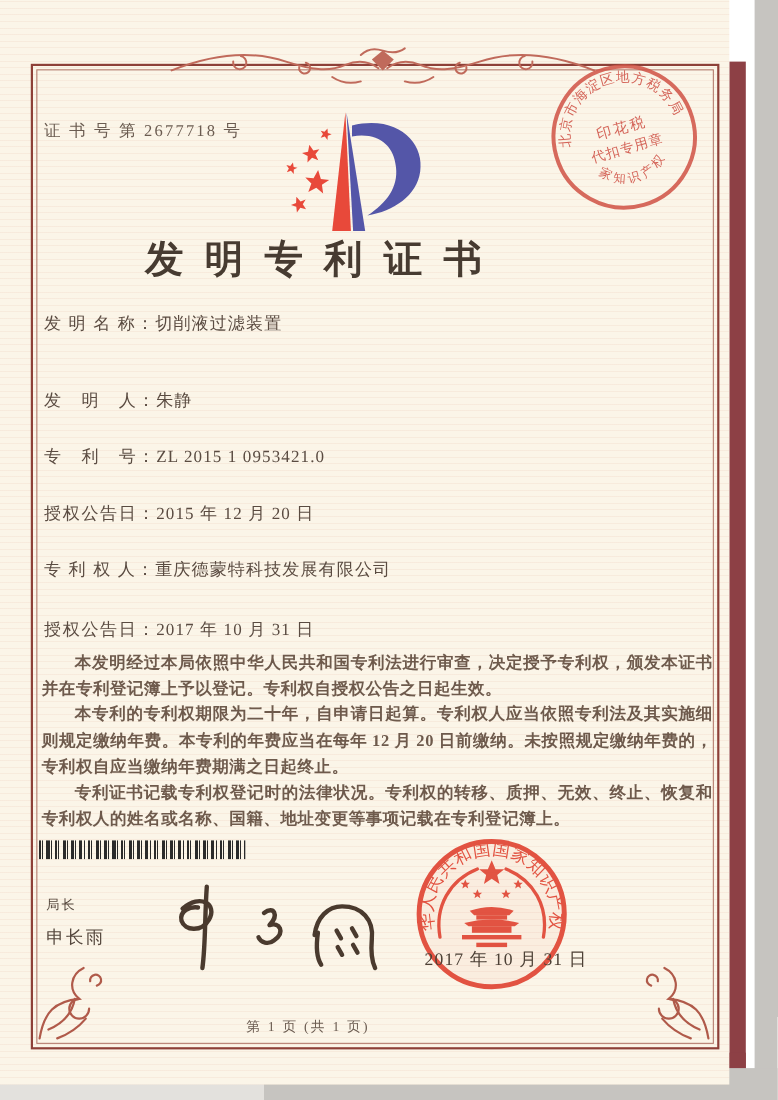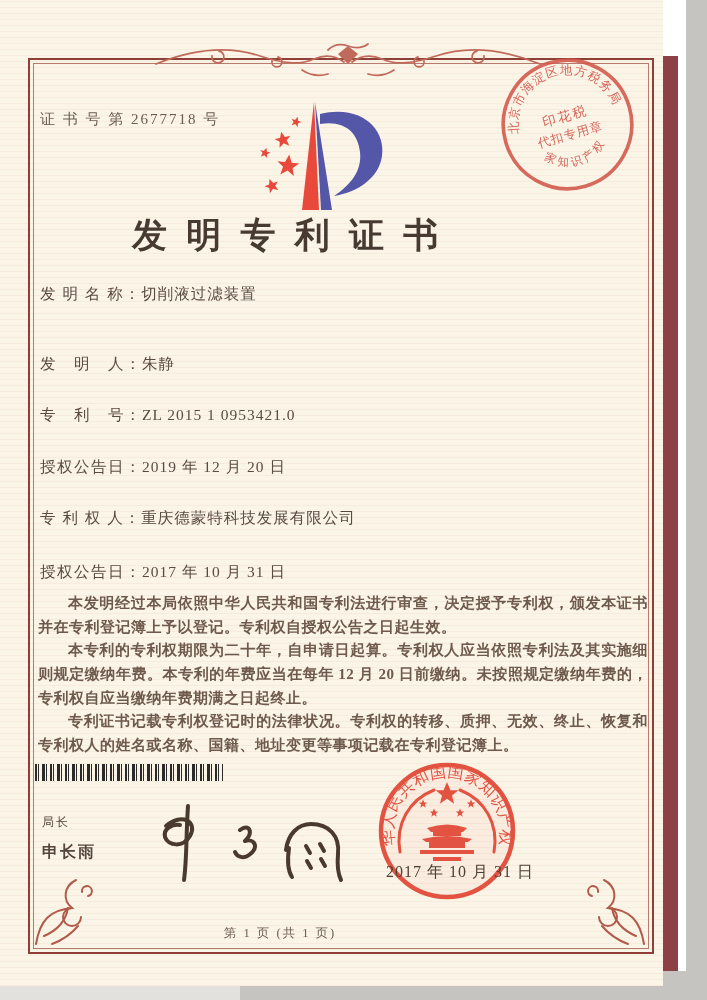--- a/index.html
+++ b/index.html
@@ -34,21 +34,21 @@
   .paras p{margin:0;text-indent:2em;letter-spacing:0.5px;}
 
   .barcode{position:absolute;left:35px;top:764px;width:188px;height:17px;
     background-image:repeating-linear-gradient(90deg,
       #2a2a2a 0px,#2a2a2a 2px,rgba(0,0,0,0) 2px,rgba(0,0,0,0) 3px,
       #2a2a2a 3px,#2a2a2a 4px,rgba(0,0,0,0) 4px,rgba(0,0,0,0) 7px,
       #2a2a2a 7px,#2a2a2a 10px,rgba(0,0,0,0) 10px,rgba(0,0,0,0) 11px,
       #2a2a2a 11px,#2a2a2a 12px,rgba(0,0,0,0) 12px,rgba(0,0,0,0) 15px);}
 
   .sig-role{position:absolute;left:42px;top:814px;font-size:12px;color:#54463c;letter-spacing:2px;}
-  .sig-name{position:absolute;left:42px;top:842px;font-size:16px;color:#54463c;letter-spacing:2px;font-weight:bold;}
+  .sig-name{position:absolute;left:42px;top:842px;font-size:16px;color:#54463c;letter-spacing:2px;}
   .signature-svg{position:absolute;left:148px;top:796px;}
 
   .tax-stamp{position:absolute;left:495px;top:52px;transform:rotate(-16deg);opacity:0.88;}
   .office-seal{position:absolute;left:372px;top:756px;opacity:0.92;}
   .seal-date{position:absolute;left:386px;top:862px;font-size:16px;color:#4d4136;letter-spacing:1px;z-index:5;}
 
   .footer{position:absolute;left:0;top:925px;width:560px;text-align:center;font-size:12.5px;color:#6b5c51;letter-spacing:2px;}
 
   .top-ornament{position:absolute;left:152px;top:40px;}
   .corner-left{position:absolute;left:30px;top:872px;}
@@ -150,21 +150,21 @@
   <div class="field" style="top:284px">
     <span class="flabel">发 明 名 称：</span><span class="fvalue">切削液过滤装置</span>
   </div>
   <div class="field" style="top:354px">
     <span class="flabel">发　明　人：</span><span class="fvalue">朱静</span>
   </div>
   <div class="field" style="top:405px">
     <span class="flabel">专　利　号：</span><span class="fvalue">ZL 2015 1 0953421.0</span>
   </div>
   <div class="field" style="top:457px">
-    <span class="flabel">授权公告日：</span><span class="fvalue">2019 年 12 月 20 日</span>
+    <span class="flabel">授权公告日：</span><span class="fvalue">2015 年 12 月 20 日</span>
   </div>
   <div class="field" style="top:508px">
     <span class="flabel">专 利 权 人：</span><span class="fvalue">重庆德蒙特科技发展有限公司</span>
   </div>
   <div class="field" style="top:562px">
     <span class="flabel">授权公告日：</span><span class="fvalue">2017 年 10 月 31 日</span>
   </div>
 
   <div class="paras">
     <p>本发明经过本局依照中华人民共和国专利法进行审查，决定授予专利权，颁发本证书并在专利登记簿上予以登记。专利权自授权公告之日起生效。</p>

